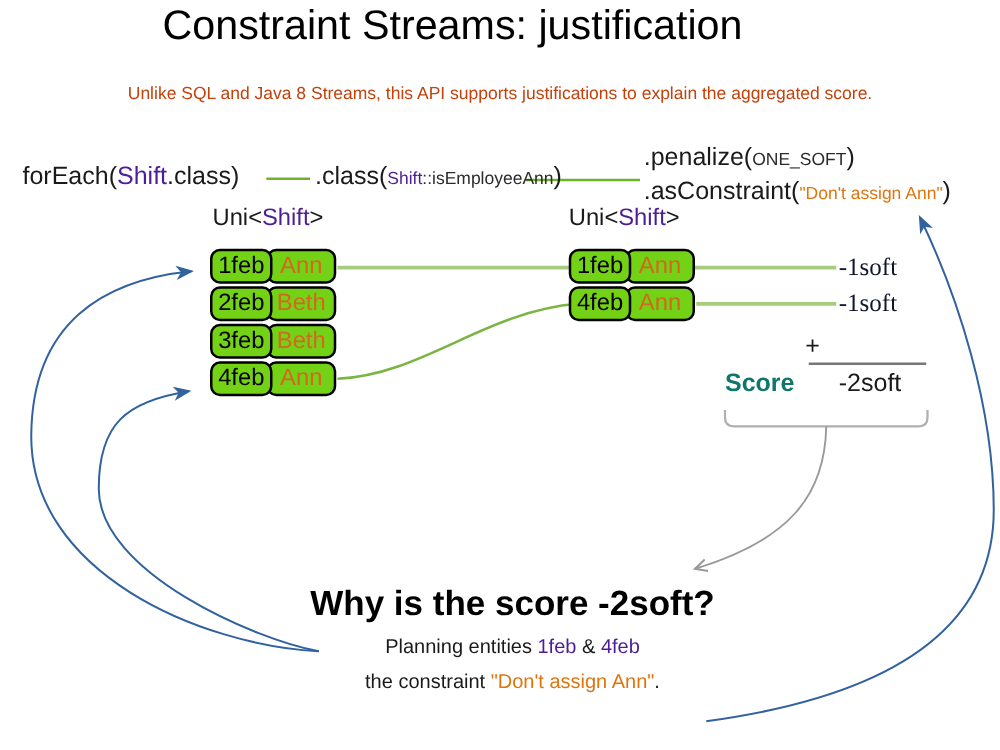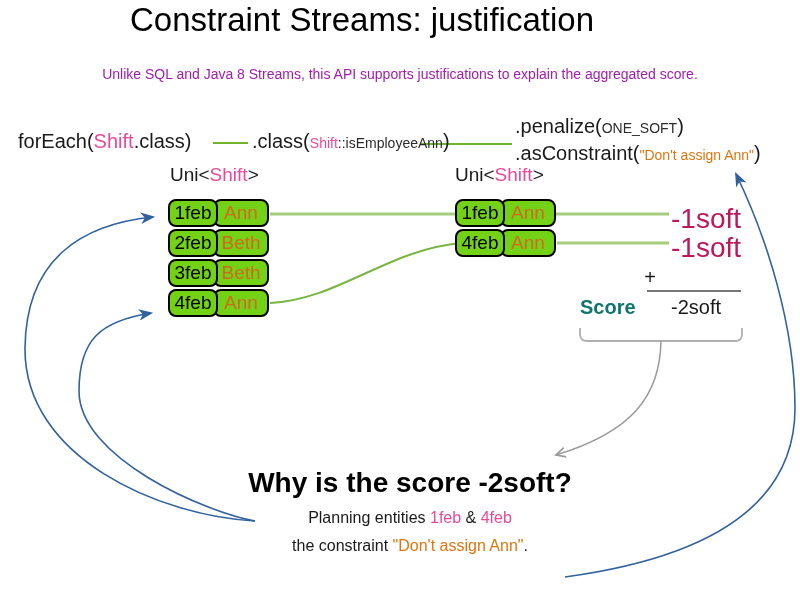--- a/index.html
+++ b/index.html
@@ -4,37 +4,37 @@
 <style>
   html,body{margin:0;padding:0;background:#fff;}
   .slide{position:relative;width:800px;height:600px;background:#ffffff;overflow:hidden;
          font-family:"Liberation Sans",sans-serif;color:#111;}
   .abs{position:absolute;}
   svg.overlay{position:absolute;left:0;top:0;z-index:1;}
   .layer{position:absolute;left:0;top:0;width:800px;height:600px;z-index:2;pointer-events:none;}
   .layer *{pointer-events:auto;}
 
   .title{left:0;top:18;width:724px;text-align:center;font-size:33px;line-height:1.2;color:#000;white-space:nowrap;}
-  .subtitle{left:0;top:66px;width:800px;text-align:center;font-size:14px;color:#a21caf;}
+  .subtitle{left:0;top:66px;width:800px;text-align:center;font-size:14px;color:#c2410c;}
 
   .code{font-size:20px;color:#1a1a1a;white-space:nowrap;}
   .code .small{font-size:14px;}
-  .green{color:#ec4899;}
+  .green{color:#4c1d95;}
   .dgray{color:#2b2b2b;}
   .orange-code{color:#e0750f;}
 
   .unilabel{font-size:19px;color:#1a1a1a;white-space:nowrap;}
 
   .trow{display:flex;height:28px;margin-bottom:2px;}
   .cell{box-sizing:border-box;border:2px solid #000;border-radius:8px;background:#73d216;
         display:flex;align-items:center;justify-content:center;font-size:19px;color:#000;}
   .cell.date{width:50px;position:relative;z-index:2;}
   .cell.emp{width:56px;margin-left:-5px;z-index:1;color:#d2691e;}
 
-  .penalty{font-size:28px;color:#be185d;white-space:nowrap;}
+  .penalty{font-size:20px;color:#0f172a;white-space:nowrap;font-family:Liberation Serif, serif;}
   .plus{font-size:20px;color:#1a1a1a;width:40px;text-align:center;}
   .scorelbl{font-size:20px;color:#0f766e;font-weight:bold;}
   .total{font-size:20px;color:#1a1a1a;}
 
   .explain{left:0;top:468px;width:800px;text-align:center;padding-left:10px;}
   .explain .heading{font-size:28px;font-weight:bold;color:#000;line-height:30px;margin:0;}
   .explain .line{font-size:16px;line-height:24px;color:#1a1a1a;}
   .explain .l1{margin-top:8px;}
   .explain .l2{margin-top:6px;}
   .explain .l3{margin-top:4px;}

